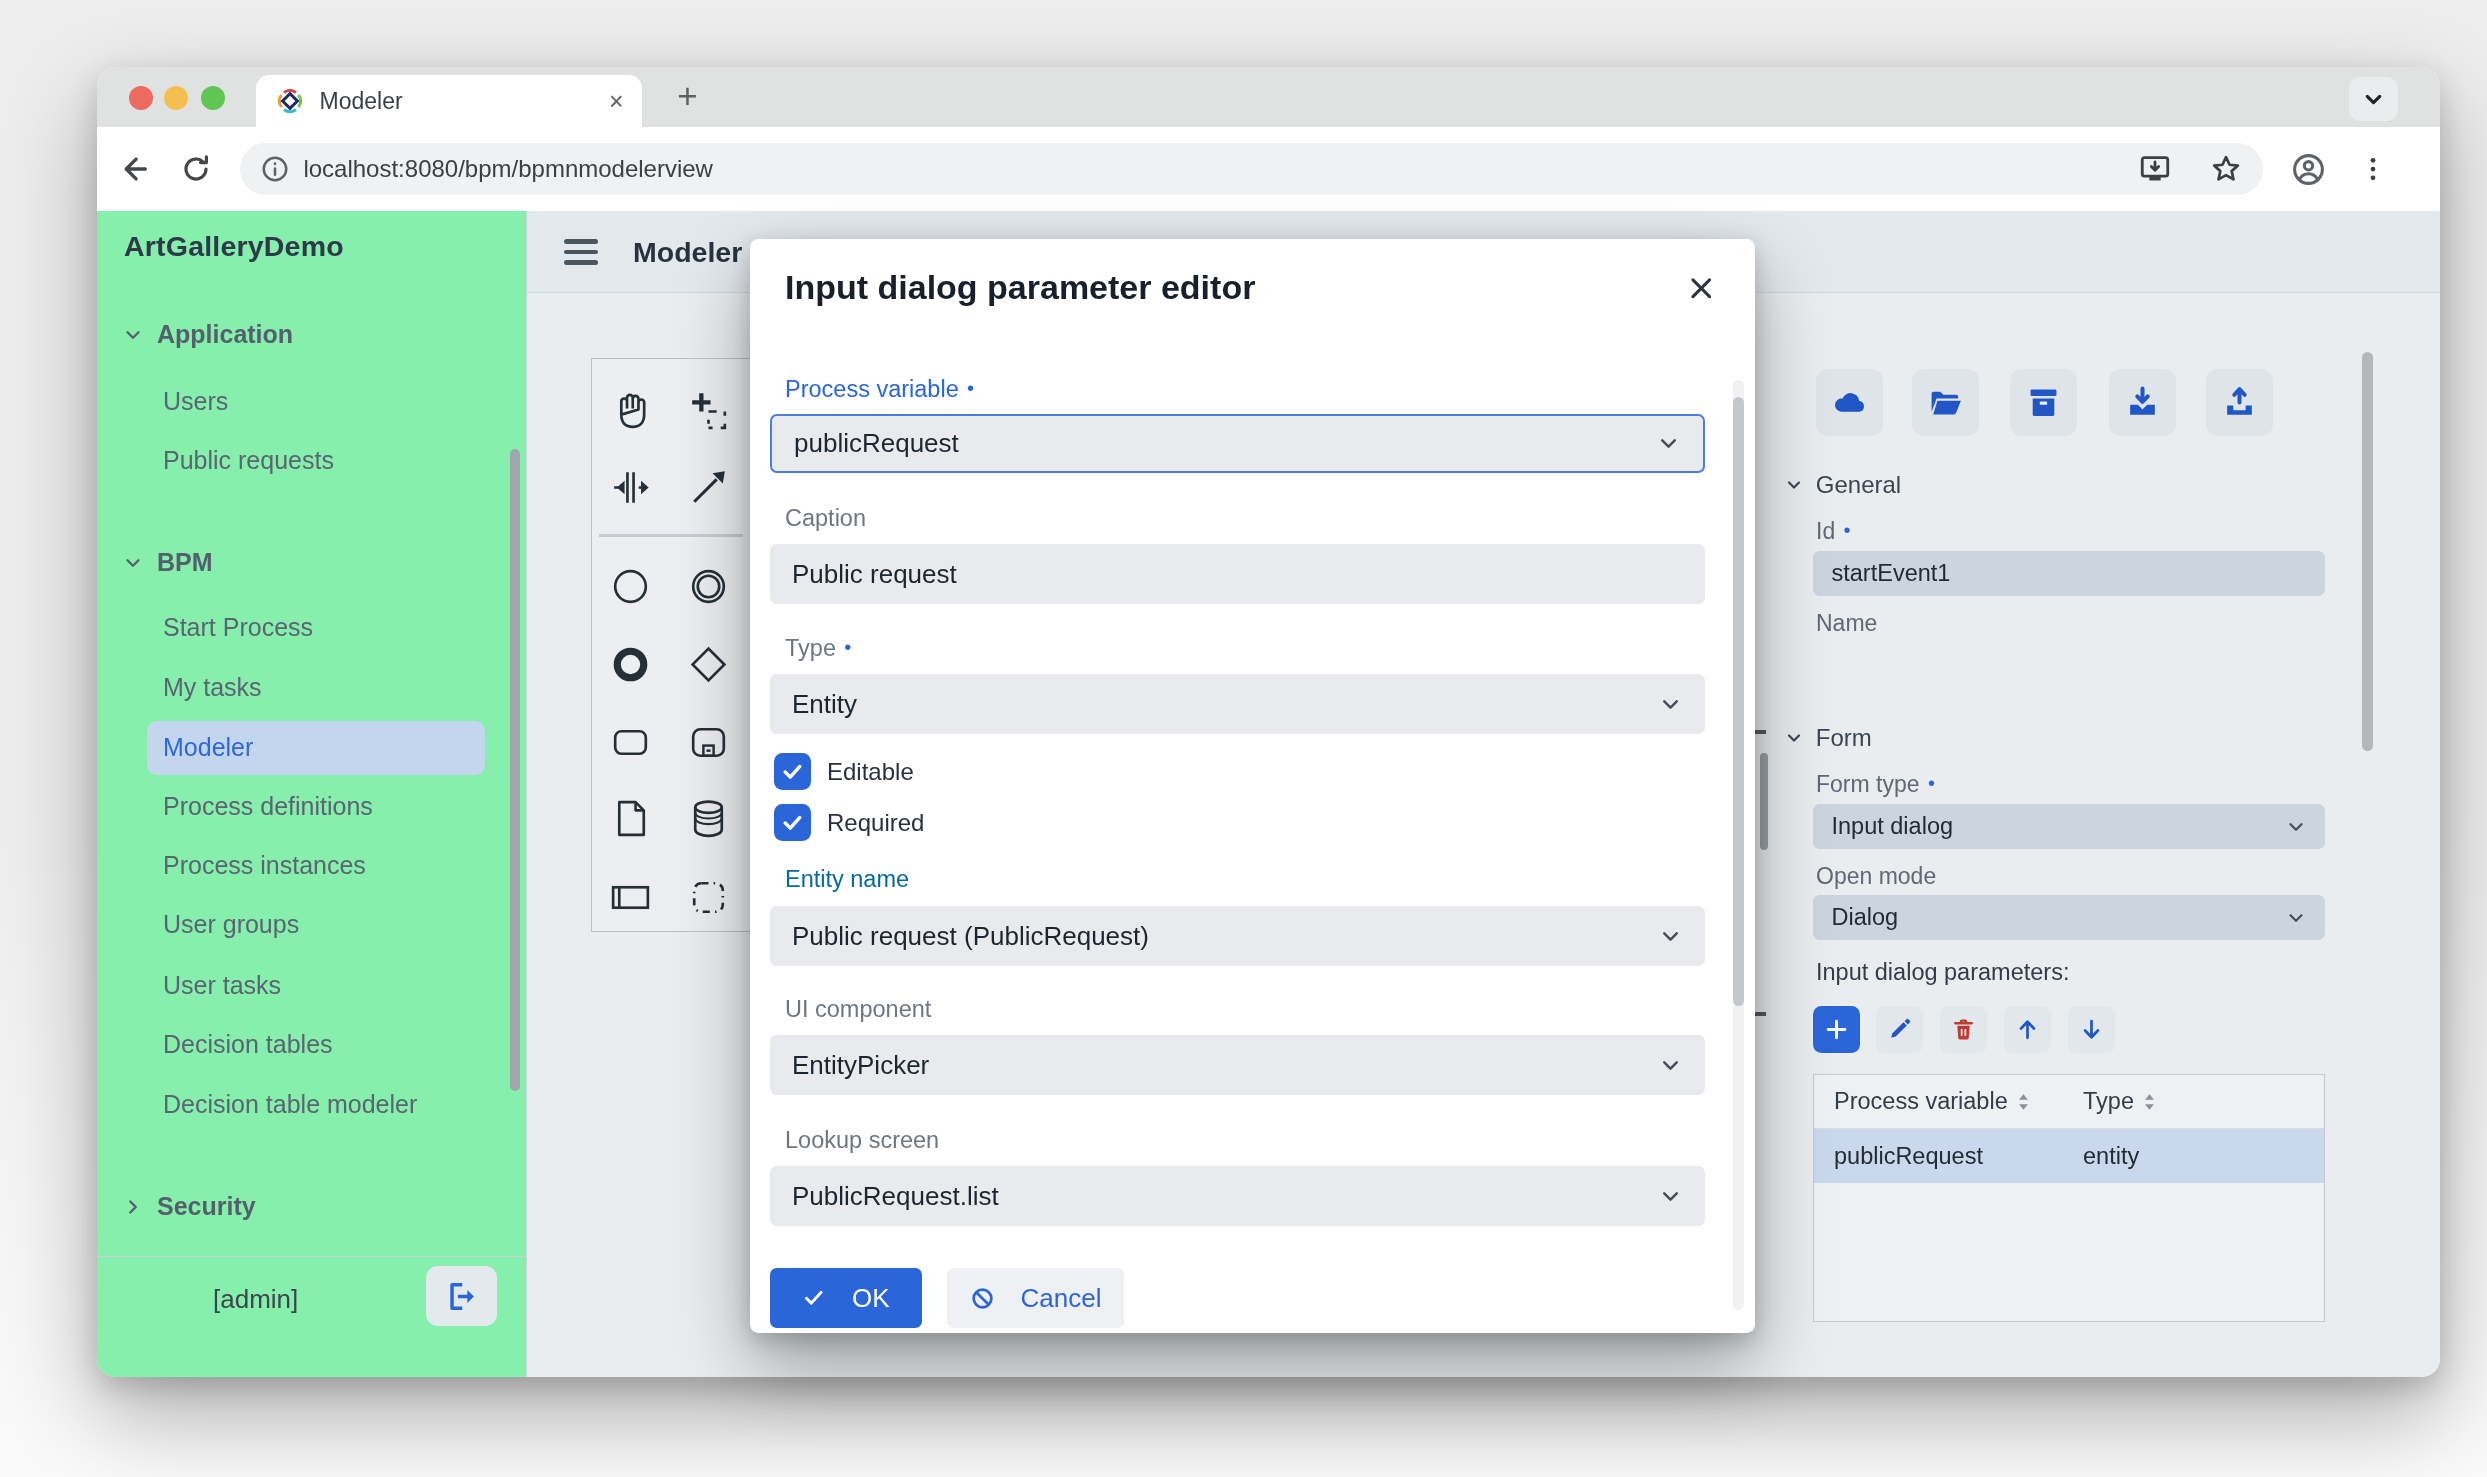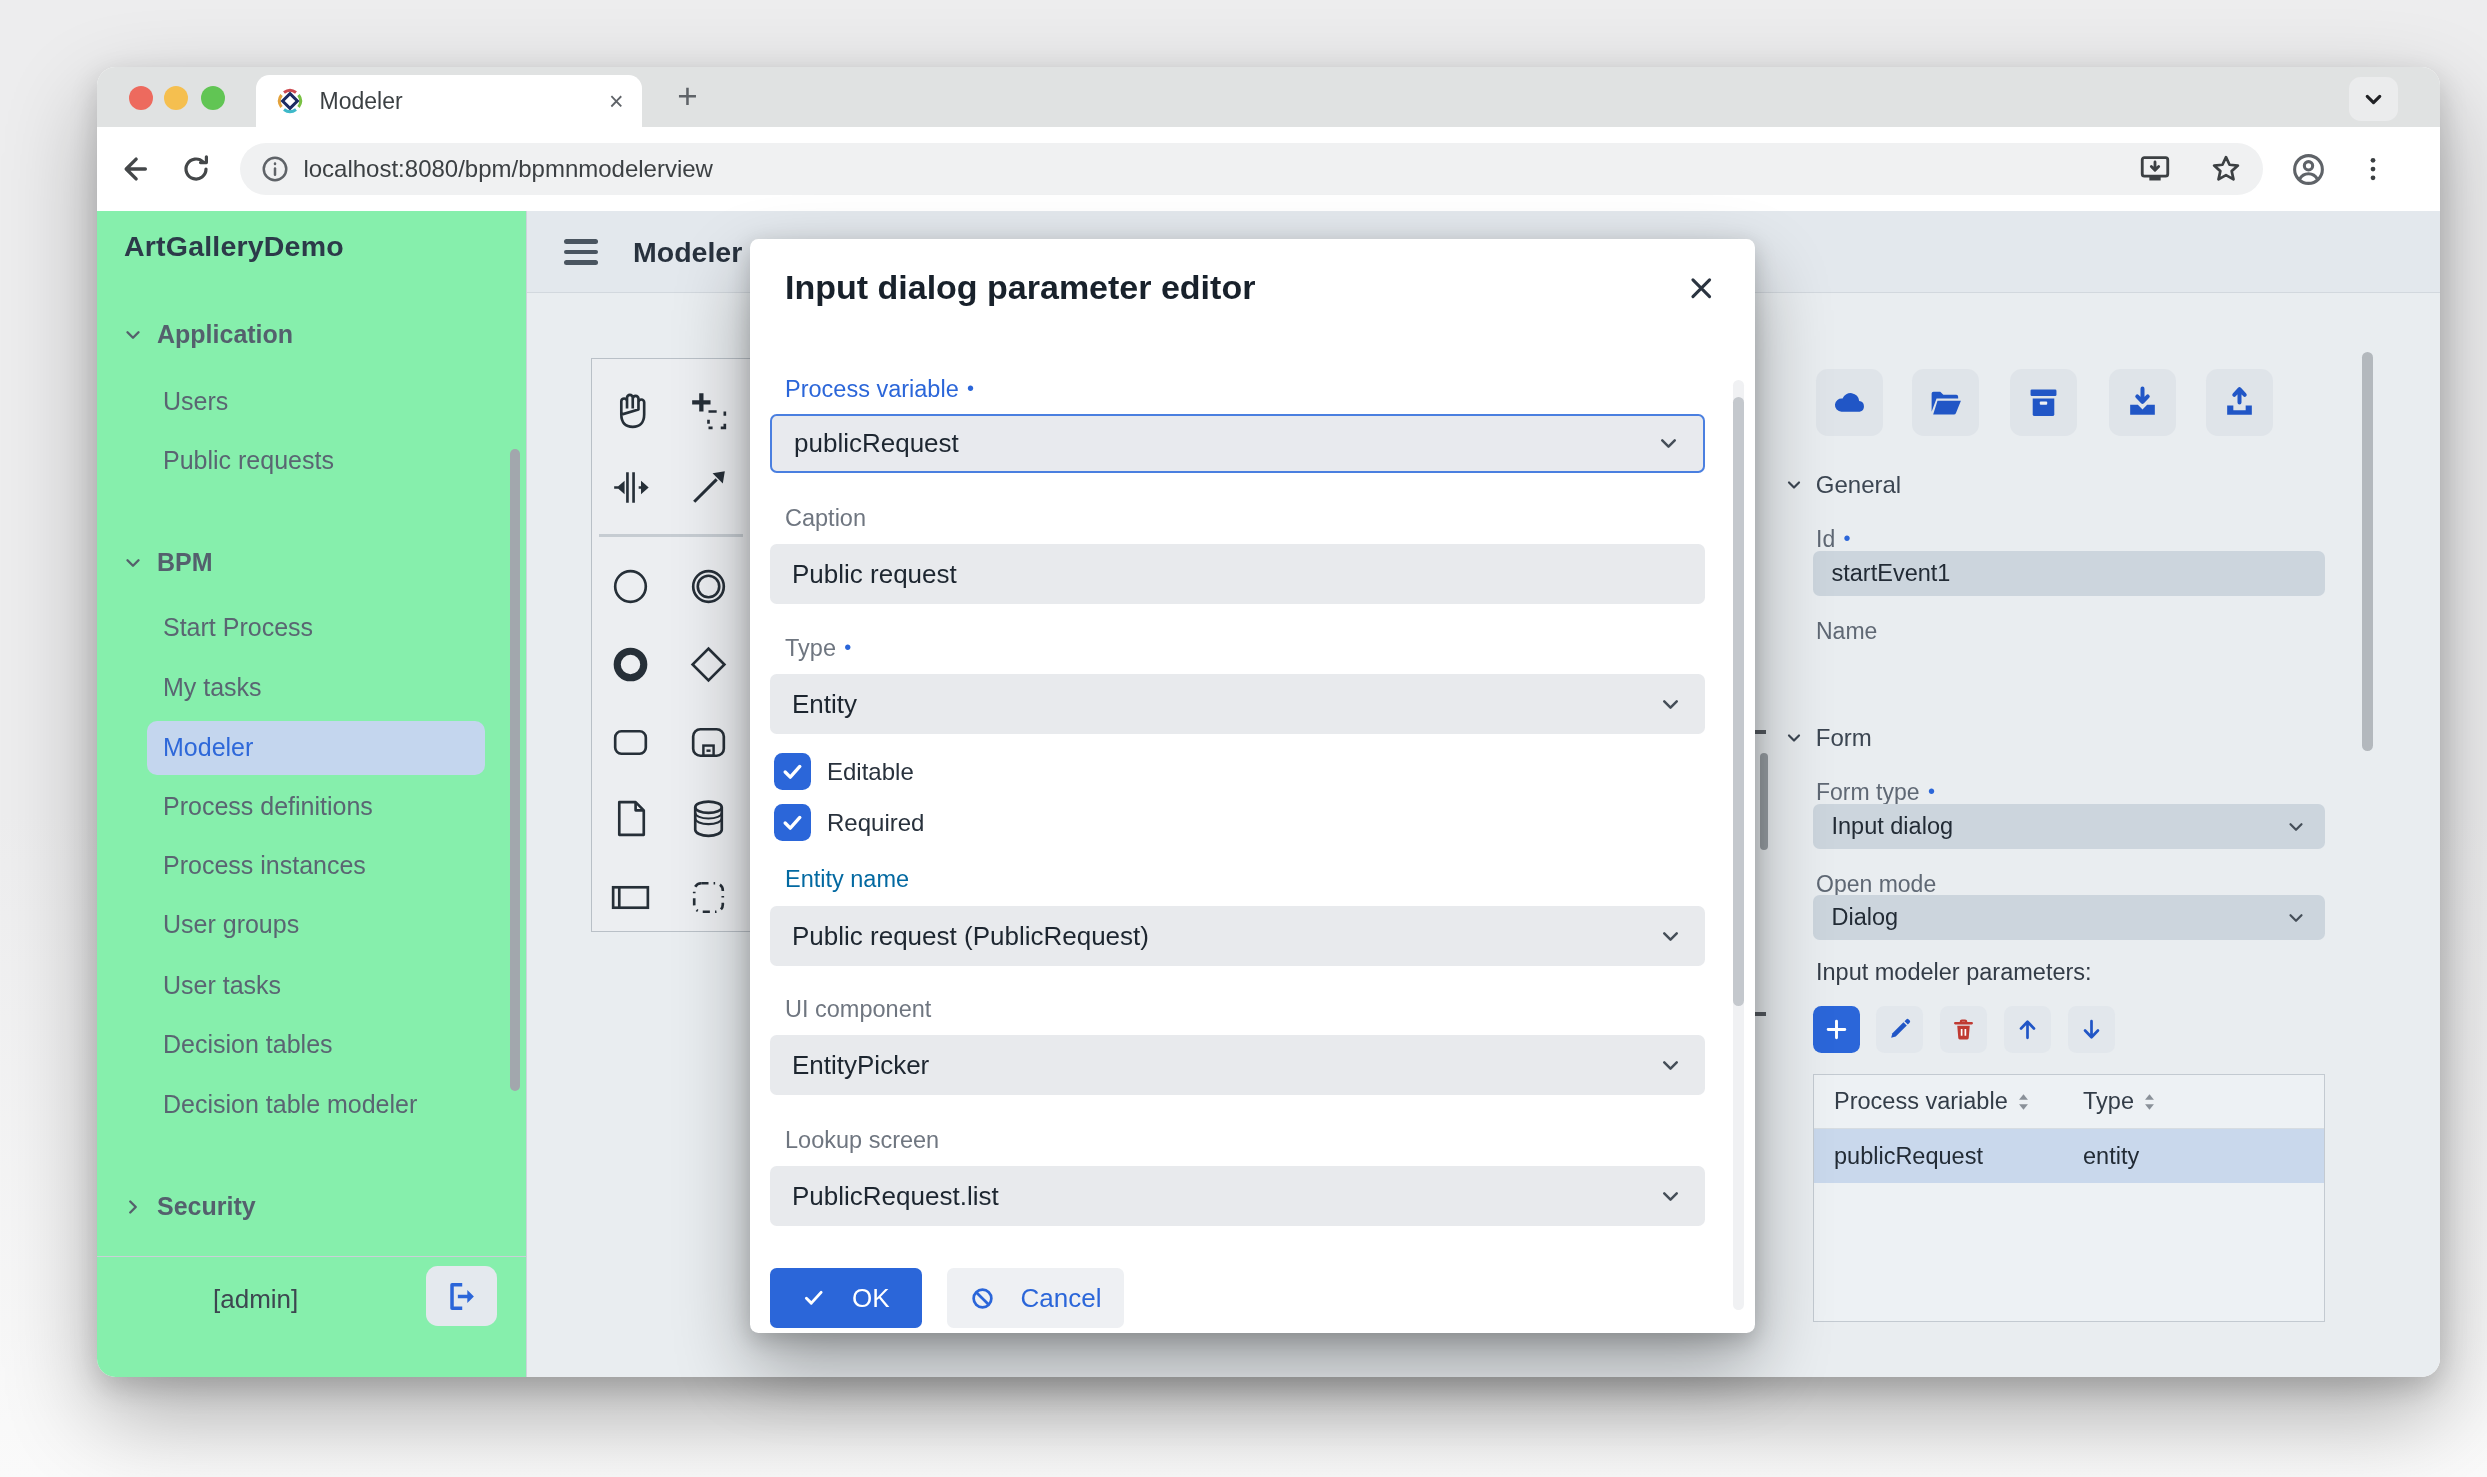--- a/index.html
+++ b/index.html
@@ -56,21 +56,21 @@
   .pal-ico { position:absolute; width:54px; height:54px; display:flex; align-items:center; justify-content:center; }
   .pal-sep { position:absolute; left:6.7px; right:6.7px; top:175px; height:2.5px; background:#c6ccd2; }
 
   
   .gap-tick { position:absolute; width:20px; height:4.2px; background:#565b61; }
   .gap-scroll { position:absolute; width:8.4px; height:97px; border-radius:4.2px; background:#9aa0a6; }
 
   
   .pp-btn { position:absolute; width:67px; height:67px; border-radius:11.8px; background:#dfe4e9; display:flex; align-items:center; justify-content:center; }
   .pp-sec { position:absolute; font-size:24px; font-weight:500; color:#3c4652; display:flex; align-items:center; gap:11.8px; }
-  .pp-label { position:absolute; font-size:23px; color:#5f6874;margin-top:8px; }
+  .pp-label { position:absolute; font-size:23px; color:#5f6874; }
   .pp-input { position:absolute; left:1286px; width:512px; height:45px; border-radius:6.7px; background:#ccd5dd;
               font-size:23.5px; color:#222b35; display:flex; align-items:center; padding:0 18.5px; }
   .pp-select { justify-content:space-between; }
   .pp-params-label { position:absolute; font-size:23.5px; color:#333c47; }
   .pb { position:absolute; width:47px; height:47px; border-radius:8.4px; background:#e2e7ec; display:flex; align-items:center; justify-content:center; }
   .pb-add { background:#2b66d9; }
   .ptable { position:absolute; left:1286px; top:781px; width:512px; height:248px; background:#edf1f4; border:0.8px solid #c3cad1; }
   .ptable-head { height:54px; border-bottom:0.8px solid #d6dce1; display:flex; align-items:center; }
   .pth { font-size:23.5px; color:#333d48; display:flex; align-items:center; gap:8.4px; }
   .ptable-row { height:54px; background:#c9d8ec; display:flex; align-items:center; }
@@ -406,21 +406,21 @@
         <div class="pp-label" style="left:1289px; top:570px">Open mode</div>
         <div class="pp-input pp-select" style="top:602px">
           <span>Dialog</span>
           <span>
               <svg width="22" height="22" viewBox="0 0 24 24">
                 <polyline points="6,9 12,15 18,9" fill="none" stroke="#454e58" stroke-width="2.4" stroke-linecap="round" stroke-linejoin="round"></polyline>
               </svg>
             </span>
         </div>
 
-        <div class="pp-params-label" style="left:1289px; top:666px">Input modeler parameters:</div>
+        <div class="pp-params-label" style="left:1289px; top:666px">Input dialog parameters:</div>
 
         <div class="pb pb-add" style="left:1286px; top:713px">
           <span>
               <svg width="25" height="25" viewBox="0 0 24 24">
                 <path d="M12 4 V20 M4 12 H20" stroke="#fff" stroke-width="2.8" stroke-linecap="round"></path>
               </svg>
             </span>
         </div>
         <div class="pb" style="left:1349px; top:713px">
           <span>

